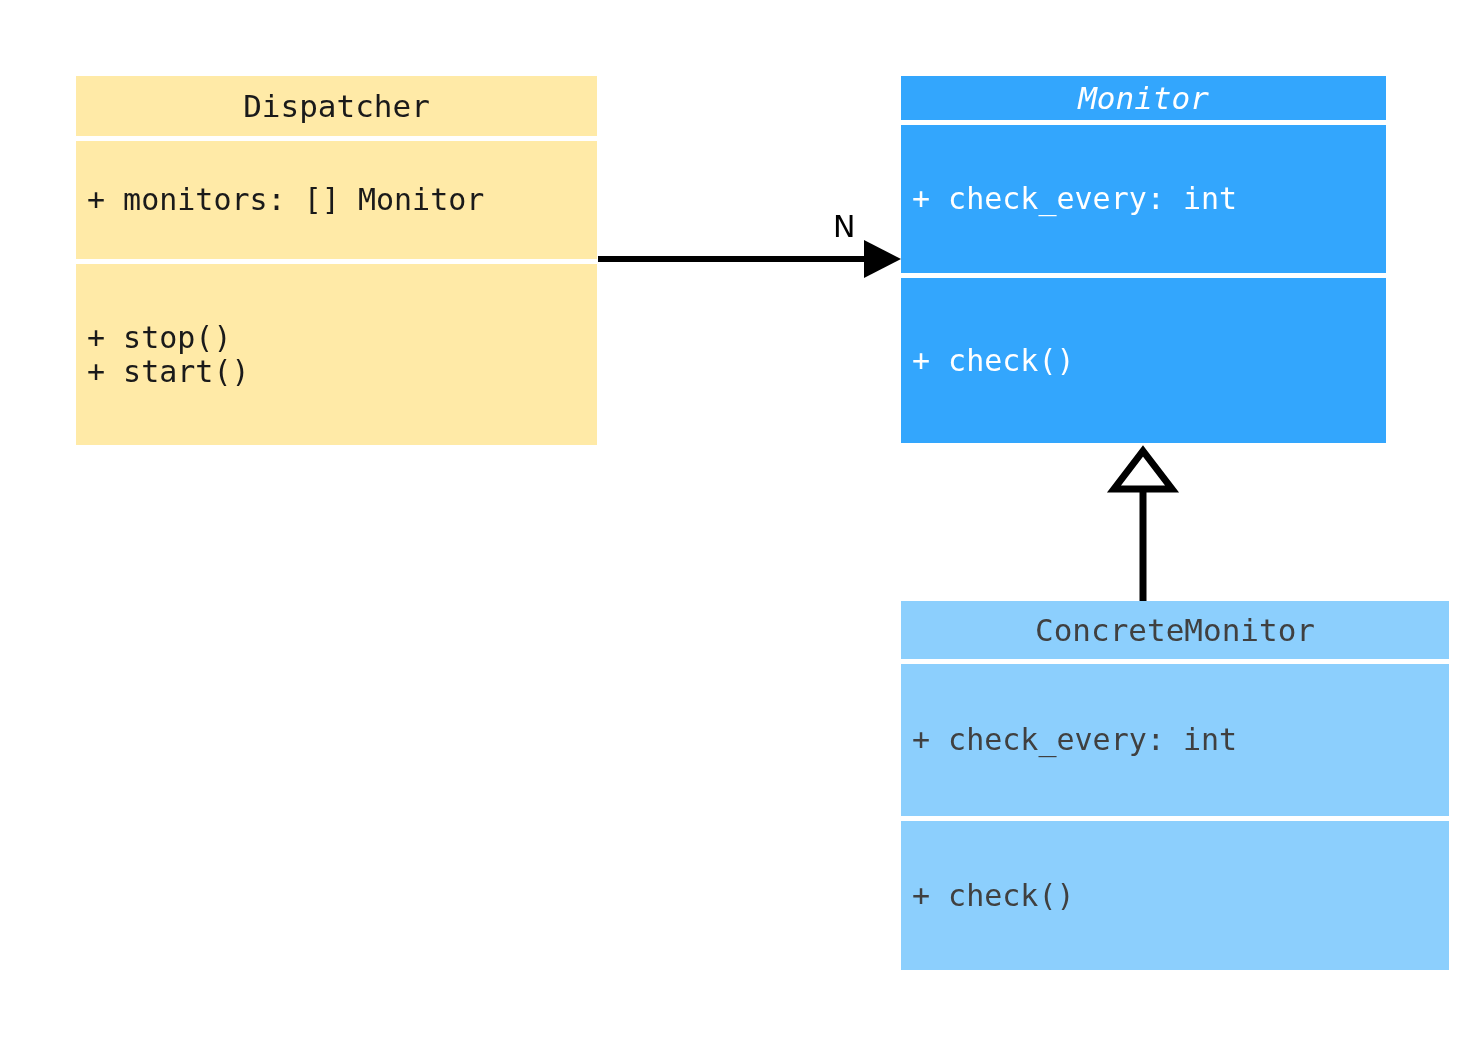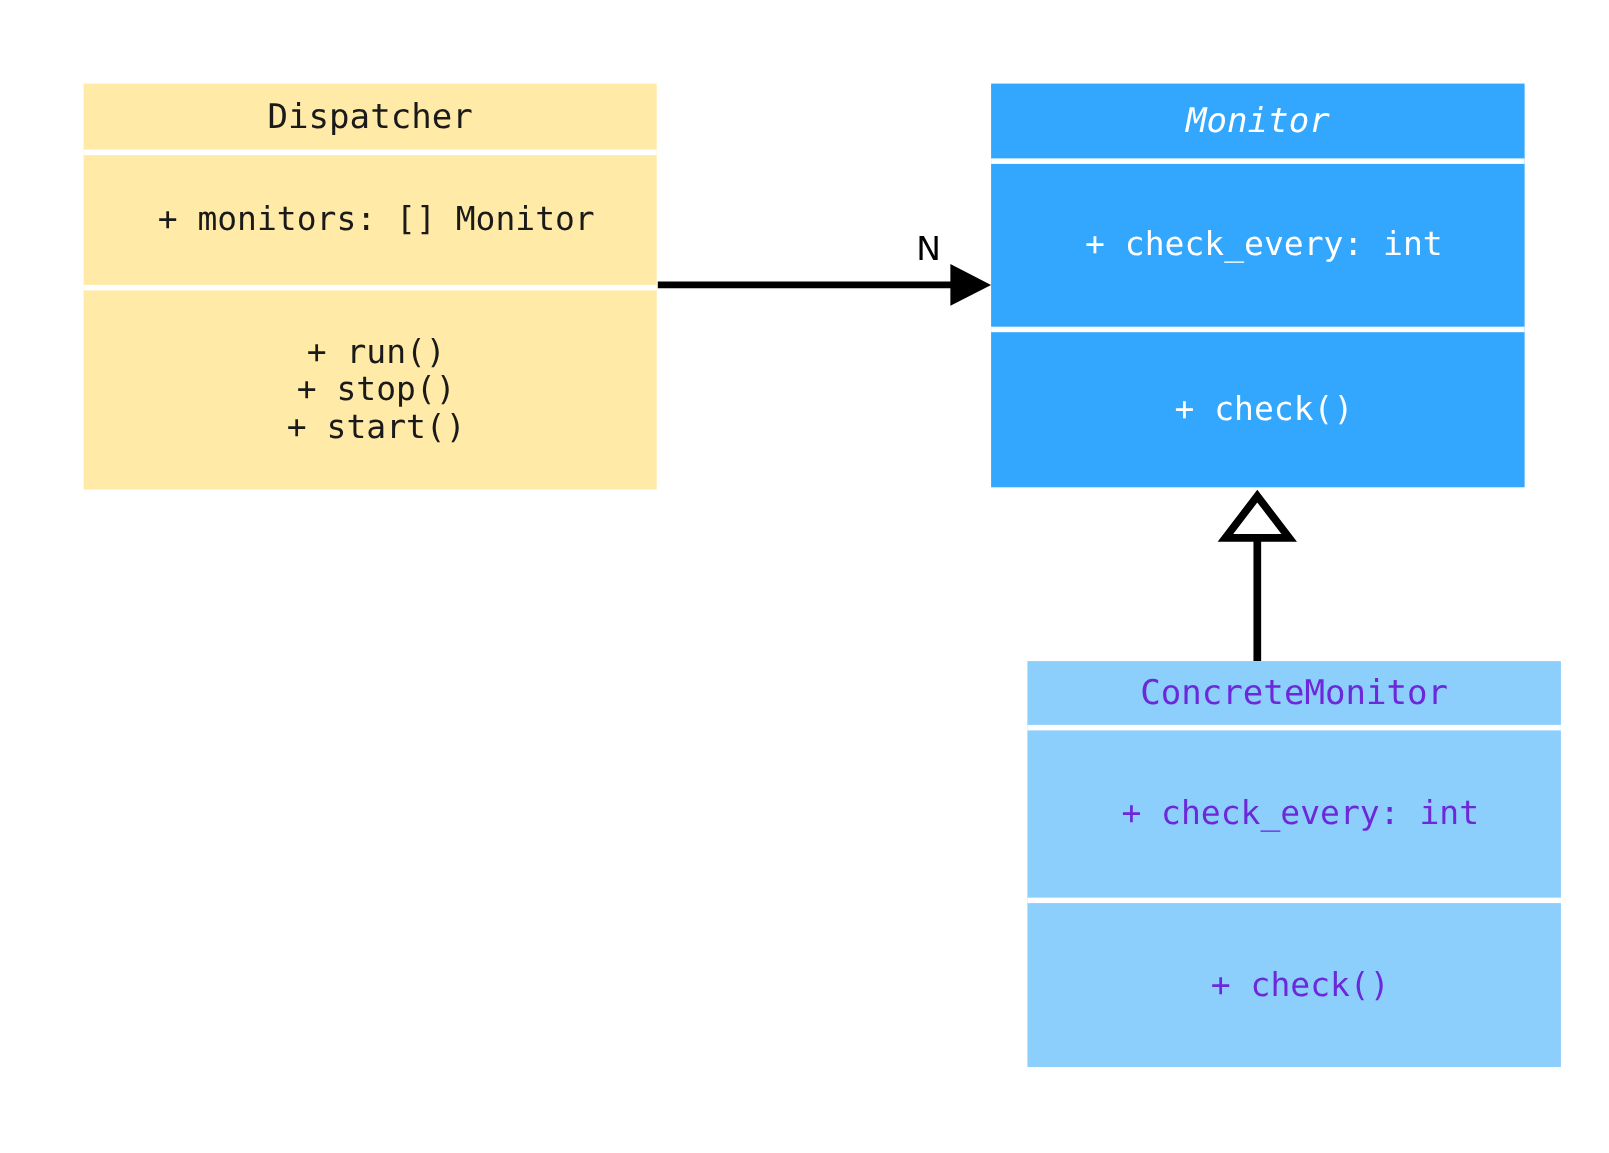--- a/index.html
+++ b/index.html
@@ -23,21 +23,20 @@
     width: 1463px;
     height: 1048px;
   }
 
   
   .uml-class {
     position: absolute;
     box-sizing: border-box;
     display: flex;
     flex-direction: column;
-    text-align: center;
   }
 
   .compartment {
     box-sizing: border-box;
     overflow: hidden;
   }
 
   .compartment.title {
     display: flex;
     align-items: center;
@@ -85,35 +84,35 @@
 
   
   #class-monitor {
     left: 901px;
     top: 76px;
     width: 485px;
     height: 367px;
     background: #33a6fd;
     color: #ffffff;
   }
-  #class-monitor .compartment.title { height: 68px; }
+  #class-monitor .compartment.title { height: 44px; }
   #class-monitor .compartment.attributes { height: 148px; }
   #class-monitor .compartment.methods { flex: 1 1 auto; }
   #class-monitor .class-title {
     font-style: italic;
   }
 
   
   #class-concretemonitor {
-    left: 934px;
+    left: 901px;
     top: 601px;
-    width: 485px;
+    width: 548px;
     height: 369px;
     background: #8ccffd;
-    color: #6d28d9;
+    color: #404040;
   }
   #class-concretemonitor .compartment.title { height: 58px; }
   #class-concretemonitor .compartment.attributes { height: 152px; }
   #class-concretemonitor .compartment.methods { flex: 1 1 auto; }
 
   
   #edges {
     position: absolute;
     left: 0;
     top: 0;
@@ -142,21 +141,20 @@
   <div class="uml-class" id="class-dispatcher">
     <div class="compartment title">
       <span class="class-title">Dispatcher</span>
     </div>
     <div class="divider"></div>
     <div class="compartment body attributes">
       <span class="member">+ monitors: [] Monitor</span>
     </div>
     <div class="divider"></div>
     <div class="compartment body methods">
-      <span class="member">+ run()</span>
       <span class="member">+ stop()</span>
       <span class="member">+ start()</span>
     </div>
   </div>
 
   <div class="uml-class" id="class-monitor">
     <div class="compartment title">
       <span class="class-title">Monitor</span>
     </div>
     <div class="divider"></div>

